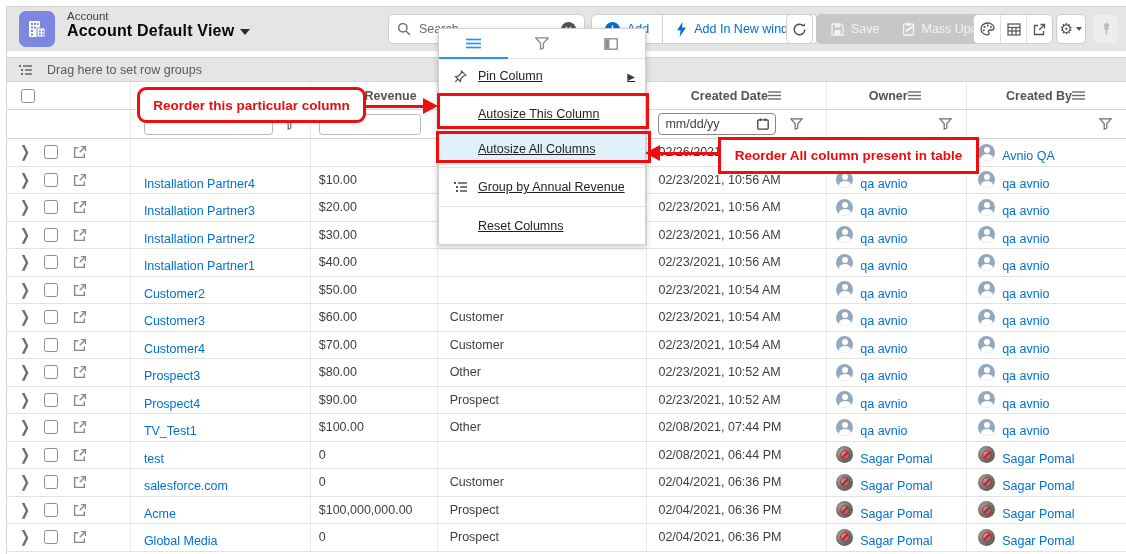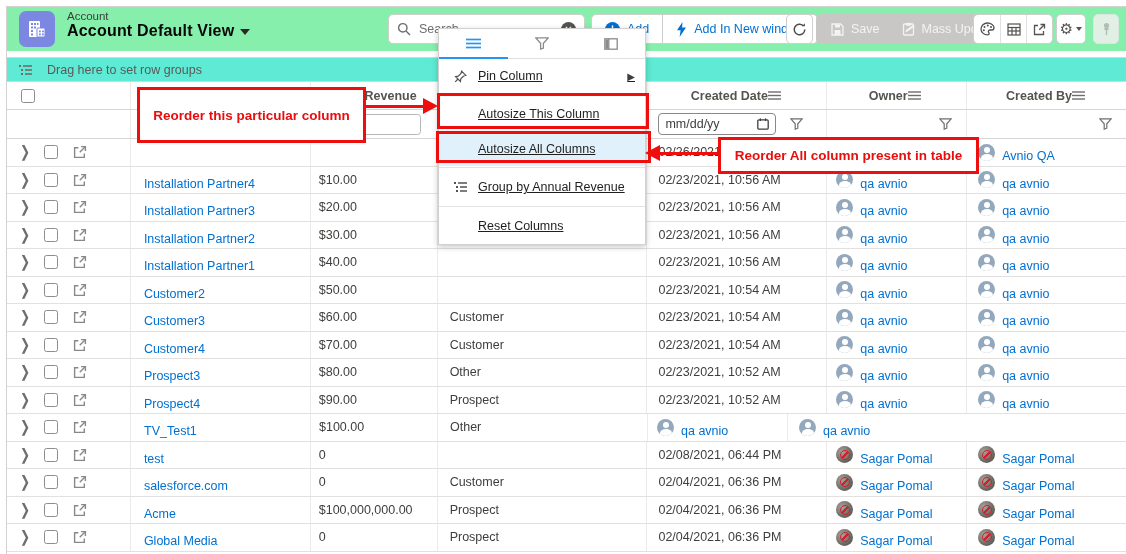--- a/index.html
+++ b/index.html
@@ -2,21 +2,21 @@
 <html><head>
 <meta charset="utf-8">
 <style>
   * { margin:0; padding:0; box-sizing:border-box; }
   html,body { width:1126px; height:554px; overflow:hidden; background:#fff;
     font-family:"Liberation Sans","DejaVu Sans",sans-serif; font-size:12.5px; color:#3e3e3c; }
   .app { position:absolute; left:6px; top:6px; width:1120px; height:548px;
     border-left:1px solid #d4d2d0; border-top:1px solid #d4d2d0; background:#fff; }
 
   
-  .toolbar { position:relative; height:44px; background:#86efac; }
+  .toolbar { position:relative; height:44px; background:#e5e5e5; }
   .obj-icon { position:absolute; left:12px; top:4px; width:36px; height:36px; border-radius:7px;
     background:#7b87e0; display:flex; align-items:center; justify-content:center; }
   .obj-icon svg { display:block; }
   .titles { position:absolute; left:60px; top:3px; }
   .obj-label { font-size:11.5px; color:#3e3e3c; }
   .view-title { font-size:16px; font-weight:bold; color:#080707; letter-spacing:.2px; }
   .caret-down { display:inline-block; width:0; height:0; border-left:5px solid transparent;
     border-right:5px solid transparent; border-top:6px solid #2b2826; margin-left:6px; vertical-align:middle; }
 
   .searchbox { position:absolute; left:381px; top:7px; width:197px; height:30px; border:1px solid #d0cecc;
@@ -44,21 +44,21 @@
   .icon3group .ib + .ib { border-left:1px solid #e2e0de; }
   .gear-btn { position:absolute; left:1049px; top:7px; width:30px; height:30px; gap:3px; }
   .gear-glyph { font-family:"DejaVu Sans",sans-serif; font-size:15px; color:#55524f; line-height:1; }
   .tiny-caret { width:0; height:0; border-left:3.5px solid transparent; border-right:3.5px solid transparent;
     border-top:4px solid #55524f; }
   .pin-btn { position:absolute; left:1086px; top:7px; width:26px; height:30px; background:#f1f0ef;
     border:1px solid #e8e7e6; opacity:.85; }
 
   
   .gap6 { height:6px; }
-  .rowgroup-bar { height:25px; background:#5eead4; border-top:1px solid #d8d6d4; border-bottom:1px solid #d8d6d4;
+  .rowgroup-bar { height:25px; background:#e5e5e5; border-top:1px solid #d8d6d4; border-bottom:1px solid #d8d6d4;
     display:flex; align-items:center; color:#5c5a58; }
   .rowgroup-bar .rg-icon { margin:0 14px 0 12px; }
 
   
   .grid { position:relative; }
   .row { display:flex; height:27.5px; border-bottom:1px solid #e3e1df; align-items:center; }
   .cell { height:100%; display:flex; align-items:center; border-right:1px solid #eceae8; overflow:hidden; white-space:nowrap; }
   .c0 { width:124px; } .c1 { width:180px; padding-left:13px; } .c2 { width:127px; padding-left:8px; }
   .c3 { width:210px; padding-left:12px; } .c4 { width:180px; padding-left:11px; } .c5 { width:140px; padding-left:9px; }
   .c6 { width:159px; padding-left:11px; border-right:none; }
@@ -608,20 +608,21 @@
               <path d="M5 2.5 H1.5 V11.5 H10.5 V8" fill="none" stroke="#8a8886" stroke-width="1.3"></path>
               <path d="M7.5 1.5 h4 v4" fill="none" stroke="#8a8886" stroke-width="1.3"></path>
               <line x1="11.3" y1="1.7" x2="6.3" y2="6.7" stroke="#8a8886" stroke-width="1.3"></line>
             </svg>
     </div>
     <div class="cell c1 c-name">
             <a class="lnk" href="#">TV_Test1</a>
           </div>
     <div class="cell c2 c-revenue">$100.00</div>
     <div class="cell c3 c-type">Other</div>
+    <div class="cell c4 c-date">02/08/2021, 07:44 PM</div>
     <div class="cell c5 c-owner">
       <span class="avatar person"></span>
       <a class="lnk" href="#">qa avnio</a>
     </div>
     <div class="cell c6 c-createdby">
       <span class="avatar person"></span>
       <a class="lnk" href="#">qa avnio</a>
     </div>
   </div>
 
@@ -789,21 +790,21 @@
       <div class="menu-sep"></div>
       <div class="menu-item tall">
         <span class="mi-icon"></span>
         <span>Reset Columns</span>
       </div>
     </div>
 
     <div class="redbox" style="left:430px; top:11px; width:212px; height:36px;"></div>
     <div class="redbox" style="left:429px; top:49px; width:215px; height:32px;"></div>
 
-    <div class="callout" style="left:130px; top:5px; width:229px; height:56px;">
+    <div class="callout" style="left:130px; top:5px; width:229px; height:36px;border-radius:9px;">
       <span>Reorder this particular column</span>
     </div>
     <div class="arrow-line" style="left:359px; top:23px; width:60px;"></div>
     <div class="arrow-head right" style="left:416px; top:16px;"></div>
 
     <div class="callout" style="left:711px; top:55px; width:261px; height:37px;">
       <span>Reorder All column present in table</span>
     </div>
     <div class="arrow-line" style="left:652px; top:70px; width:59px;"></div>
     <div class="arrow-head left" style="left:638px; top:63px;"></div>

